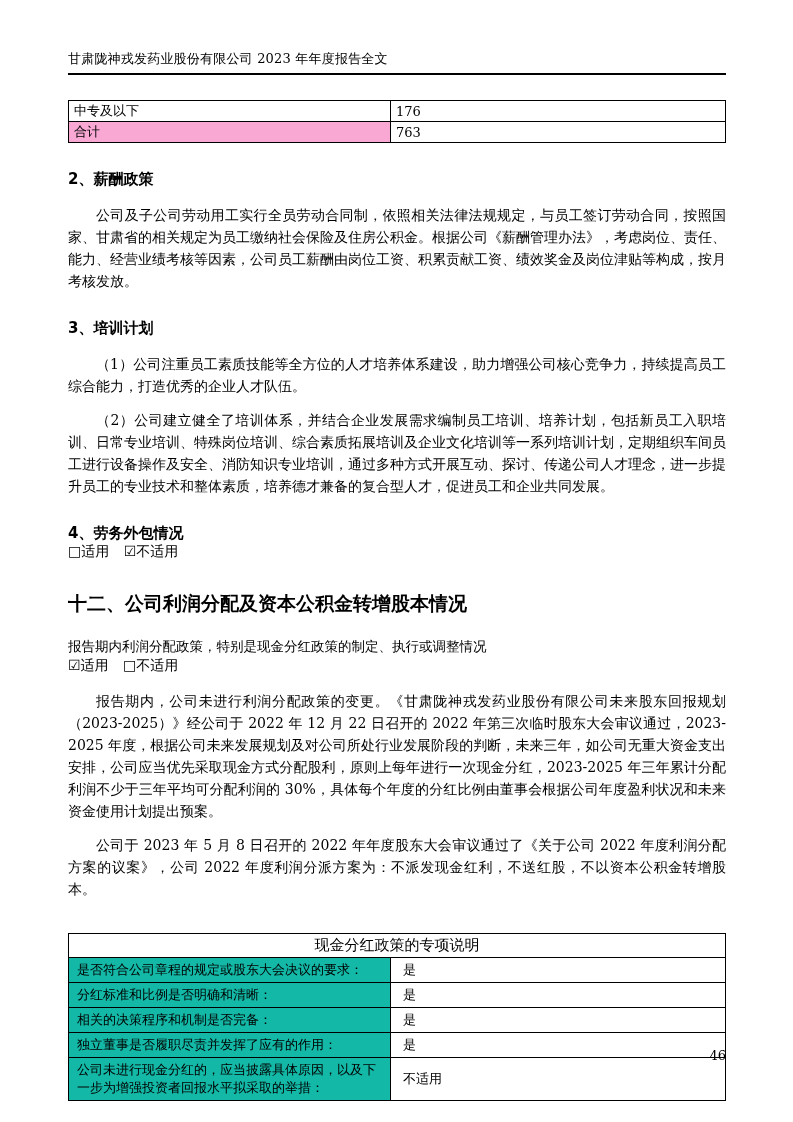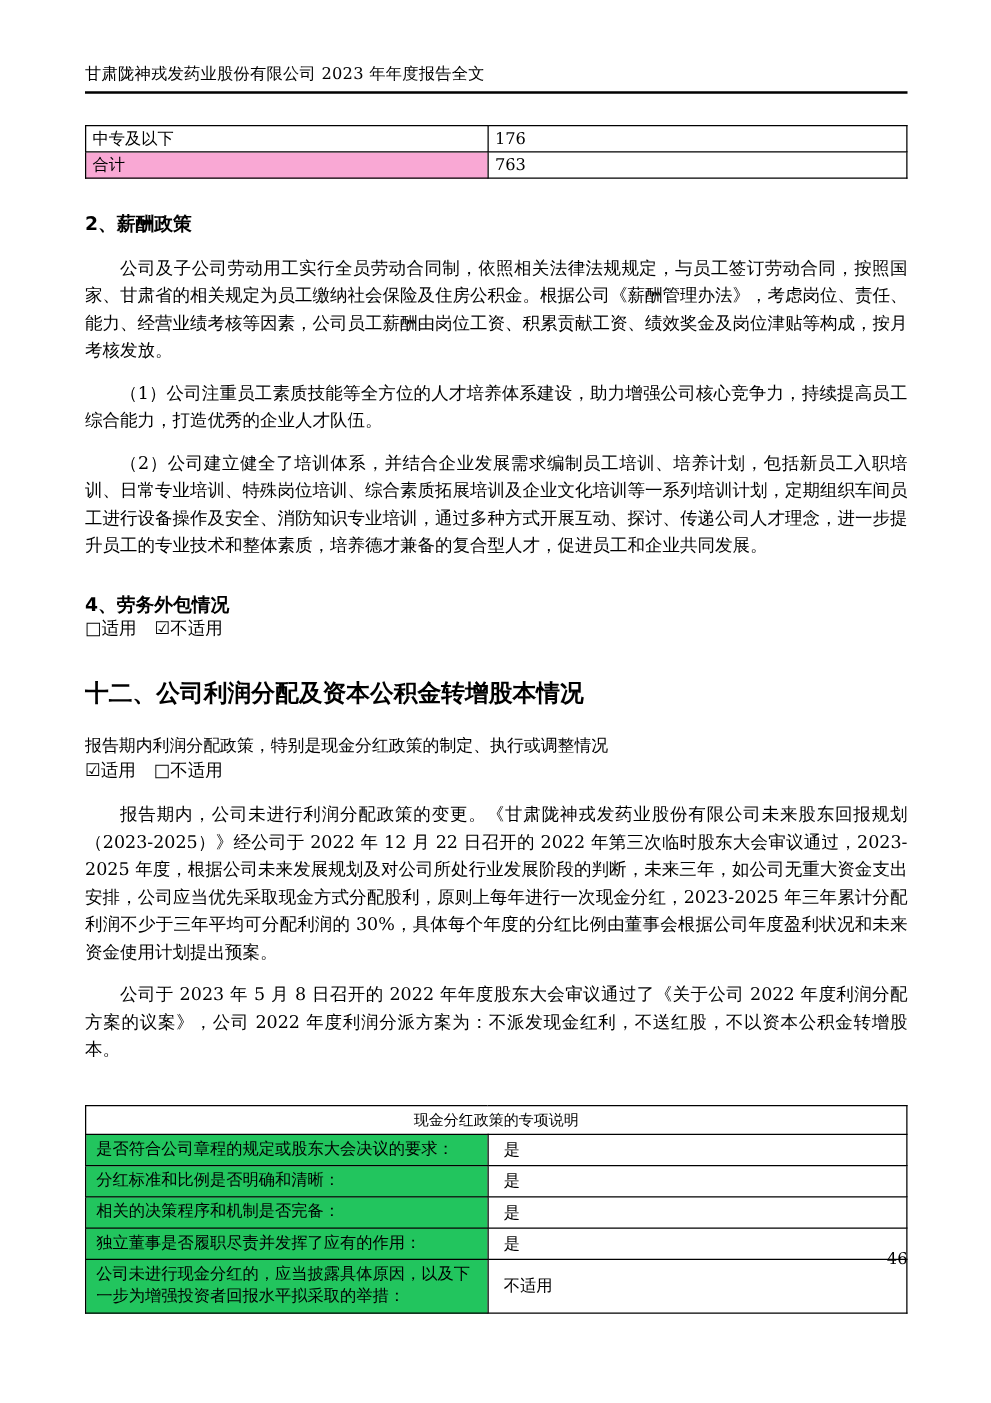--- a/index.html
+++ b/index.html
@@ -78,37 +78,37 @@
   .applicability {
     font-size: 14px;
   }
   .applicability .opt { margin-right: 10px; }
   
   .dividend-table { margin-top: 33px; }
   .dividend-table .title-cell {
     text-align: center;
     height: 23px;
     padding: 2px 4px;
-    font-size: 12px;
+    font-size: 15px;
   }
   .dividend-table .q-cell {
-    background: #22c55e;
+    background: #14b8a6;
     text-align: left;
     padding: 3px 8px;
     line-height: 18px;
   }
   .dividend-table .a-cell {
     text-align: left;
     padding: 3px 12px;
   }
   
   .page-footer {
     position: absolute;
     right: 67px;
-    top: 1000px;
+    top: 1048px;
     font-size: 13px;
   }
 </style>
 </head>
 <body>
 
 <div class="page">
 
   <div class="running-header">甘肃陇神戎发药业股份有限公司 2023 年年度报告全文</div>
   <hr class="header-rule">
@@ -126,20 +126,21 @@
         <tr>
           <td class="label-cell shaded">合计</td>
           <td class="value-cell">763</td>
         </tr>
       </tbody>
   </table>
 
   <div class="h-sub">2、薪酬政策</div>
   <p class="para">公司及子公司劳动用工实行全员劳动合同制，依照相关法律法规规定，与员工签订劳动合同，按照国家、甘肃省的相关规定为员工缴纳社会保险及住房公积金。根据公司《薪酬管理办法》，考虑岗位、责任、能力、经营业绩考核等因素，公司员工薪酬由岗位工资、积累贡献工资、绩效奖金及岗位津贴等构成，按月考核发放。</p>
 
+  <div class="h-sub">3、培训计划</div>
   <p class="para">（1）公司注重员工素质技能等全方位的人才培养体系建设，助力增强公司核心竞争力，持续提高员工综合能力，打造优秀的企业人才队伍。</p>
   <p class="para">（2）公司建立健全了培训体系，并结合企业发展需求编制员工培训、培养计划，包括新员工入职培训、日常专业培训、特殊岗位培训、综合素质拓展培训及企业文化培训等一系列培训计划，定期组织车间员工进行设备操作及安全、消防知识专业培训，通过多种方式开展互动、探讨、传递公司人才理念，进一步提升员工的专业技术和整体素质，培养德才兼备的复合型人才，促进员工和企业共同发展。</p>
 
   <div class="h-sub">4、劳务外包情况</div>
   <div class="applicability">
     <span class="opt">□适用</span>
     <span class="opt">☑不适用</span>
   </div>
 
   <div class="h-big">十二、公司利润分配及资本公积金转增股本情况</div>

